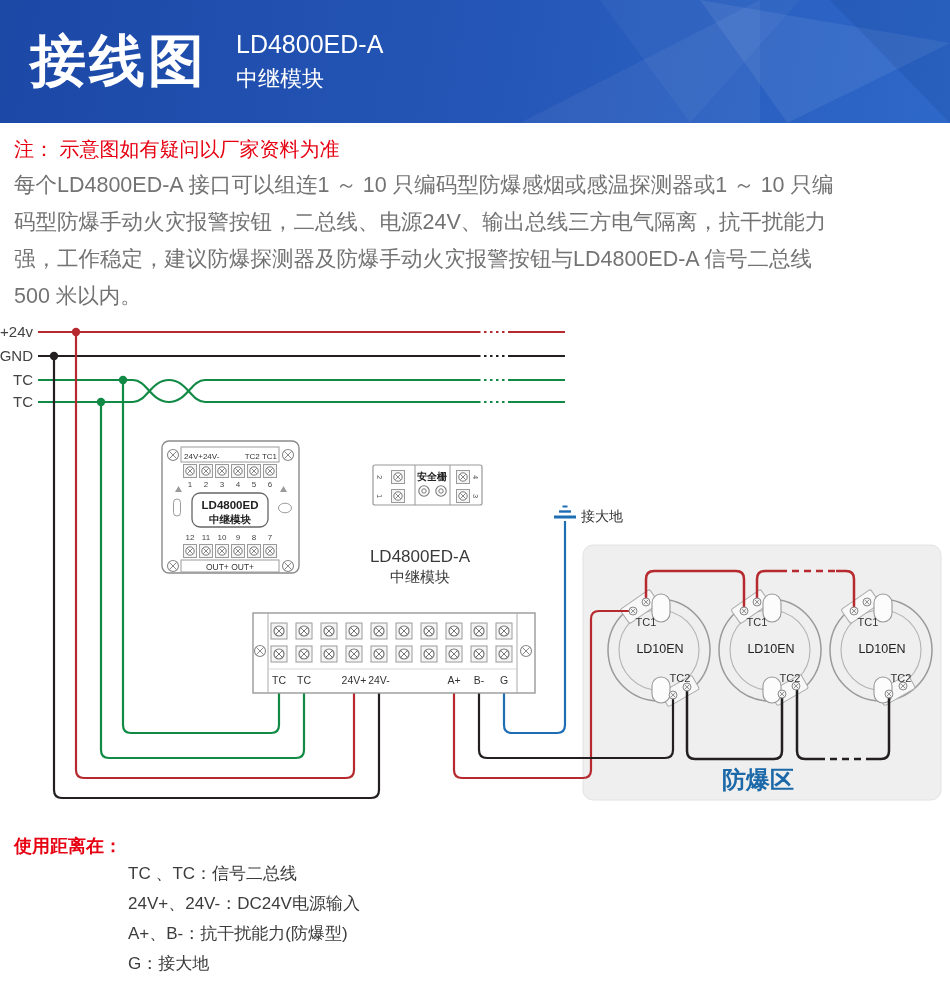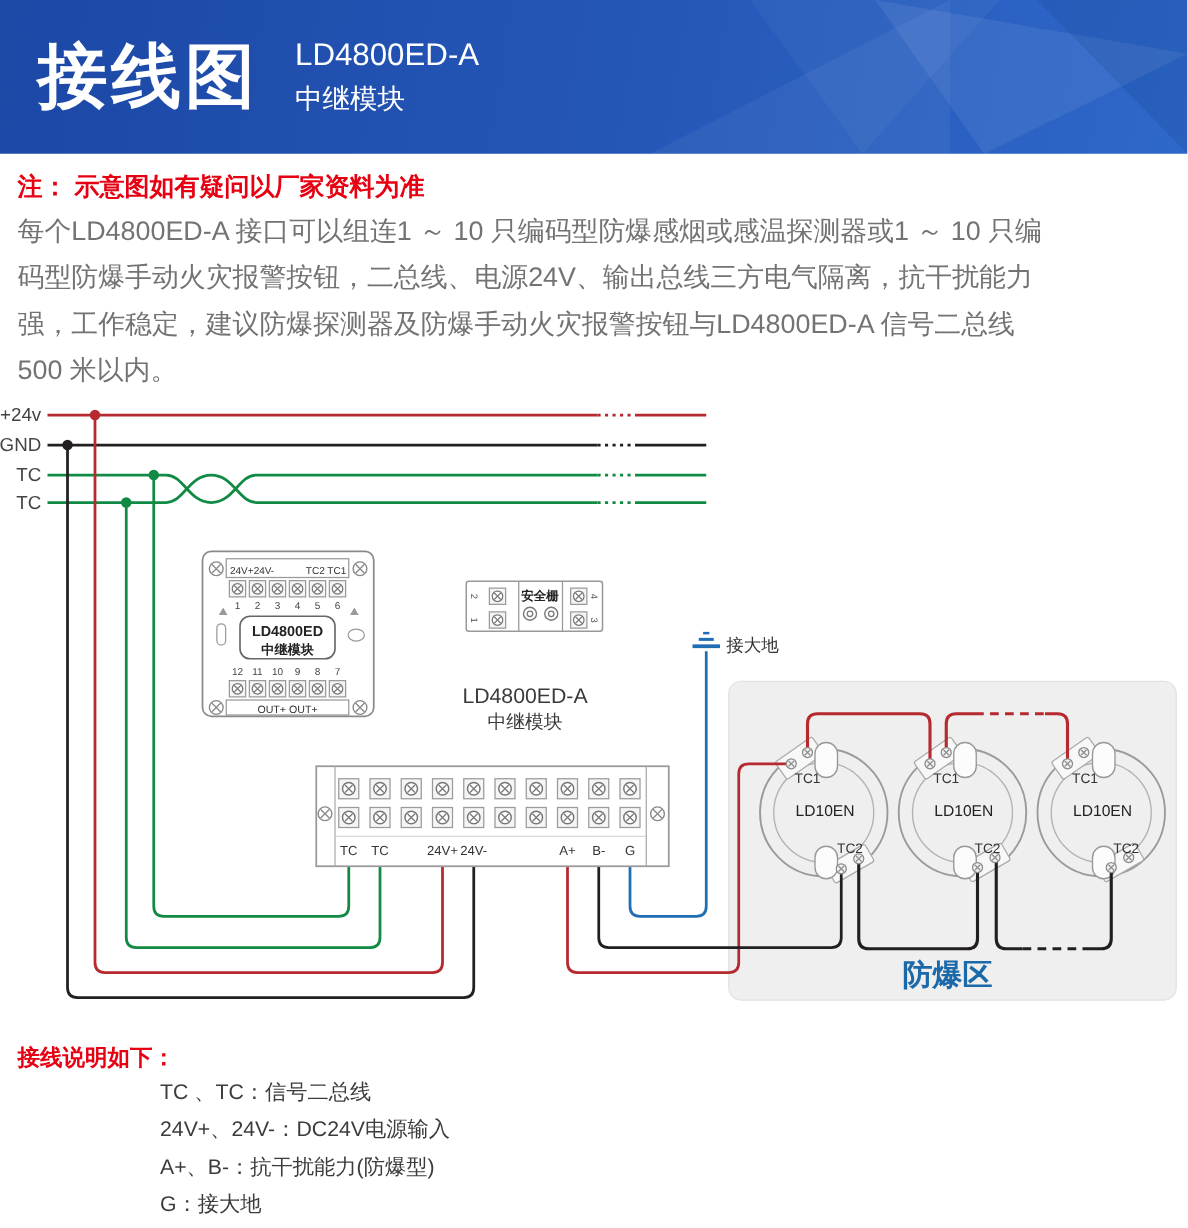--- a/index.html
+++ b/index.html
@@ -8,21 +8,21 @@
   .header{position:absolute;left:0;top:0;width:950px;height:123px;
           background:linear-gradient(100deg,#1c48a6 0%,#2557b8 55%,#2e68c9 100%);overflow:hidden;}
   .facet{position:absolute;top:0;height:123px;}
   .f1{left:520px;width:240px;background:rgba(255,255,255,0.05);clip-path:polygon(0 100%,100% 0,100% 100%);}
   .f2{left:700px;width:250px;background:rgba(255,255,255,0.07);clip-path:polygon(0 0,100% 35%,35% 100%);}
   .f3{left:800px;width:150px;background:rgba(0,30,90,0.10);clip-path:polygon(20% 0,100% 0,100% 100%);}
   .f4{left:600px;width:200px;background:rgba(255,255,255,0.04);clip-path:polygon(0 0,100% 0,45% 100%);}
   .hdr-title{position:absolute;left:30px;top:24px;font-size:56px;font-weight:bold;color:#fff;letter-spacing:3px;}
   .hdr-model{position:absolute;left:236px;top:30px;font-size:25px;color:#fff;}
   .hdr-module{position:absolute;left:236px;top:64px;font-size:22px;color:#fff;}
-  .note{position:absolute;left:14px;top:136px;font-size:20px;font-weight:bold;color:#e60012;}
+  .note{position:absolute;left:14px;top:136px;font-size:20px;font-weight:normal;color:#e60012;}
   .desc{position:absolute;left:14px;top:167px;width:930px;font-size:21.5px;color:#737373;line-height:37px;}
   svg.diagram{position:absolute;left:0;top:0;pointer-events:none;}
   .legend-title{position:absolute;left:14px;top:834px;font-size:18px;font-weight:bold;color:#e60012;}
   .legend-item{position:absolute;left:128px;font-size:17px;color:#3c3c3c;text-align:right;}
   .li0{top:862px}.li1{top:892px}.li2{top:922px}.li3{top:952px}
 </style>
 </head>
 <body>
 
 <div class="header">
@@ -275,17 +275,17 @@
     <text x="790" y="682" text-anchor="middle" font-size="11" fill="#333">TC2</text>
     <text x="771" y="653" text-anchor="middle" font-size="12.5" fill="#222">LD10EN</text>
     <text x="868" y="626" text-anchor="middle" font-size="11" fill="#333">TC1</text>
     <text x="901" y="682" text-anchor="middle" font-size="11" fill="#333">TC2</text>
     <text x="882" y="653" text-anchor="middle" font-size="12.5" fill="#222">LD10EN</text>
 
     <text x="758" y="788" text-anchor="middle" font-size="24" font-weight="bold" fill="#1b69a8">防爆区</text>
   </g>
 </svg>
 
-<div class="legend-title">接线说明如下：</div>
+<div class="legend-title">使用距离在：</div>
 <div class="legend-item li0">TC 、TC：信号二总线</div>
 <div class="legend-item li1">24V+、24V-：DC24V电源输入</div>
 <div class="legend-item li2">A+、B-：抗干扰能力(防爆型)</div>
 <div class="legend-item li3">G：接大地</div>
 
 </body></html>

